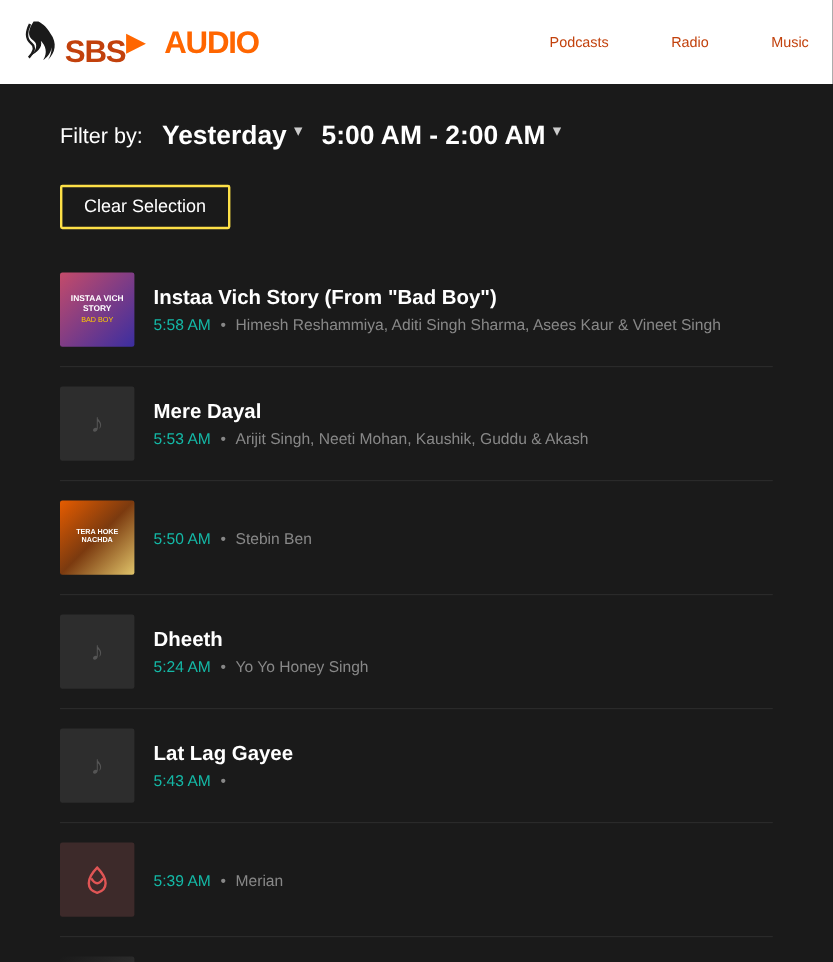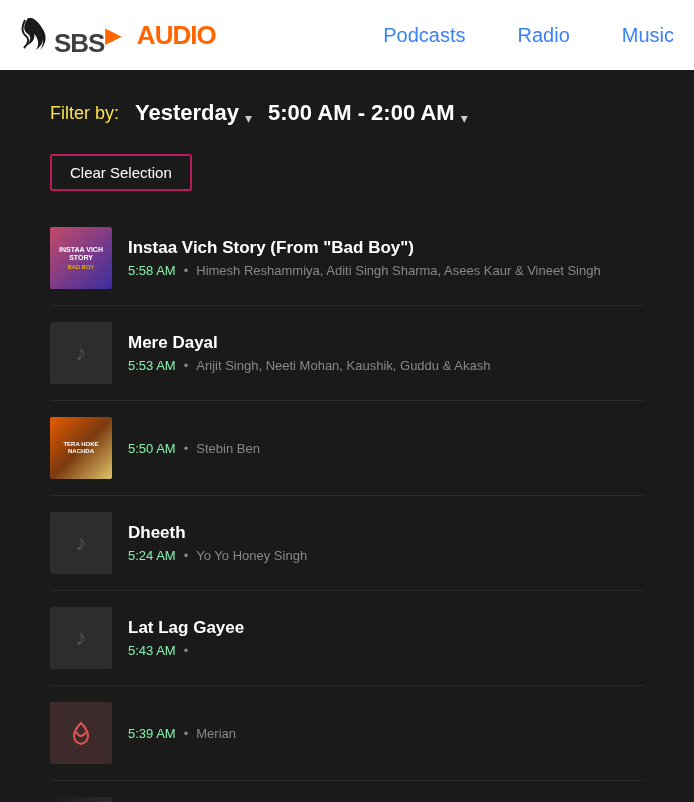--- a/index.html
+++ b/index.html
@@ -23,67 +23,67 @@
     }
 
     nav {
       display: flex;
       gap: 24px;
       margin-left: auto;
     }
 
     nav a {
       text-decoration: none;
-      color: #3b82f6;
-      font-size: 20px;
+      color: #c2410c;
+      font-size: 12px;
       font-weight: 500;
       padding-left: 28px;
     }
 
     
     .main {
       padding: 30px 50px;
     }
 
     
     .filter-bar {
       display: flex;
       align-items: center;
       gap: 16px;
       margin-bottom: 28px;
       flex-wrap: wrap;
     }
 
     .filter-label {
       font-size: 18px;
-      color: #fde047;
+      color: #ffffff;
       font-weight: 400;
     }
 
     .filter-dropdown {
       display: flex;
-      align-items: flex-end;
+      align-items: flex-start;
       gap: 6px;
       cursor: pointer;
     }
 
     .filter-dropdown-text {
       font-size: 22px;
       font-weight: 700;
       color: #fff;
     }
 
     .dropdown-arrow {
       font-size: 14px;
       color: #ccc;
     }
 
     
     .clear-btn {
-      border: 2px solid #be185d;
+      border: 2px solid #fde047;
       background: transparent;
       color: #fff;
       padding: 8px 18px;
       font-size: 15px;
       cursor: pointer;
       border-radius: 2px;
       margin-bottom: 20px;
       display: inline-block;
     }
 
@@ -128,21 +128,21 @@
 
     .song-meta {
       font-size: 13px;
       color: #888;
       display: flex;
       align-items: center;
       gap: 8px;
     }
 
     .song-time {
-      color: #86efac;
+      color: #14b8a6;
     }
 
     .dot {
       color: #888;
     }
 
     .song-artist {
       color: #888;
     }
 
@@ -170,21 +170,21 @@
 </head>
 <body>
 
 <header class="header">
   <div class="sbs-logo-svg">
 
     <svg width="30" height="38" viewBox="0 0 30 38" style="margin-right:4px;">
       <path d="M8 2 C4 8, 2 14, 8 18 C12 21, 10 26, 6 30 C10 28, 16 24, 14 18 C18 22, 20 28, 16 34 C22 30, 26 22, 20 16 C24 20, 24 28, 20 34 C26 28, 28 20, 22 12 C20 8, 16 4, 12 2 Z" fill="#1a1a1a" stroke="none"></path>
       <path d="M5 4 C2 10, 1 16, 6 20 C10 23, 8 28, 4 32" fill="none" stroke="#1a1a1a" stroke-width="2"></path>
     </svg>
-    <span style="font-size:26px;font-weight:900;color:#404040;letter-spacing:-1px;margin-top:16px;">SBS</span>
+    <span style="font-size:26px;font-weight:900;color:#c2410c;letter-spacing:-1px;margin-top:16px;">SBS</span>
     <span style="color:#ff6600;font-size:20px;margin:0 1px;font-weight:900;">▶</span>
     <span style="font-size:26px;font-weight:900;color:#ff6600;letter-spacing:-1px;margin-left:15px;">AUDIO</span>
   </div>
 
   <nav>
     <a href="#">Podcasts</a>
     <a href="#">Radio</a>
     <a href="#">Music</a>
   </nav>
 </header>

